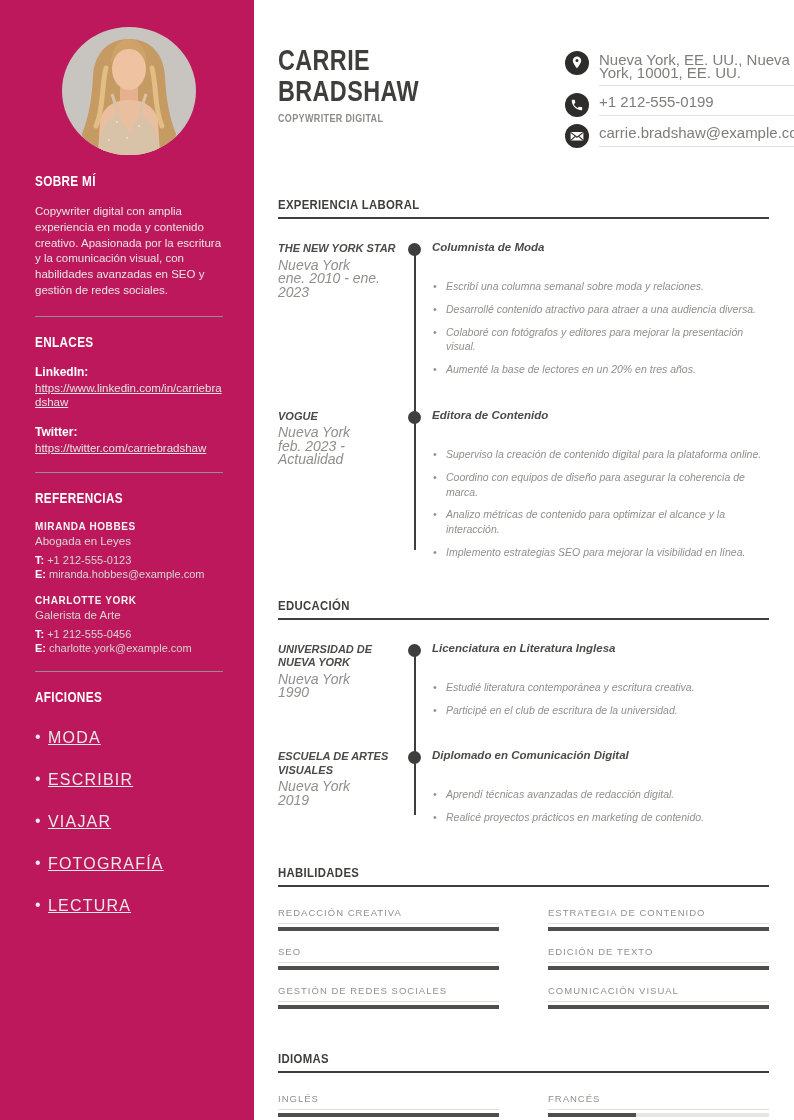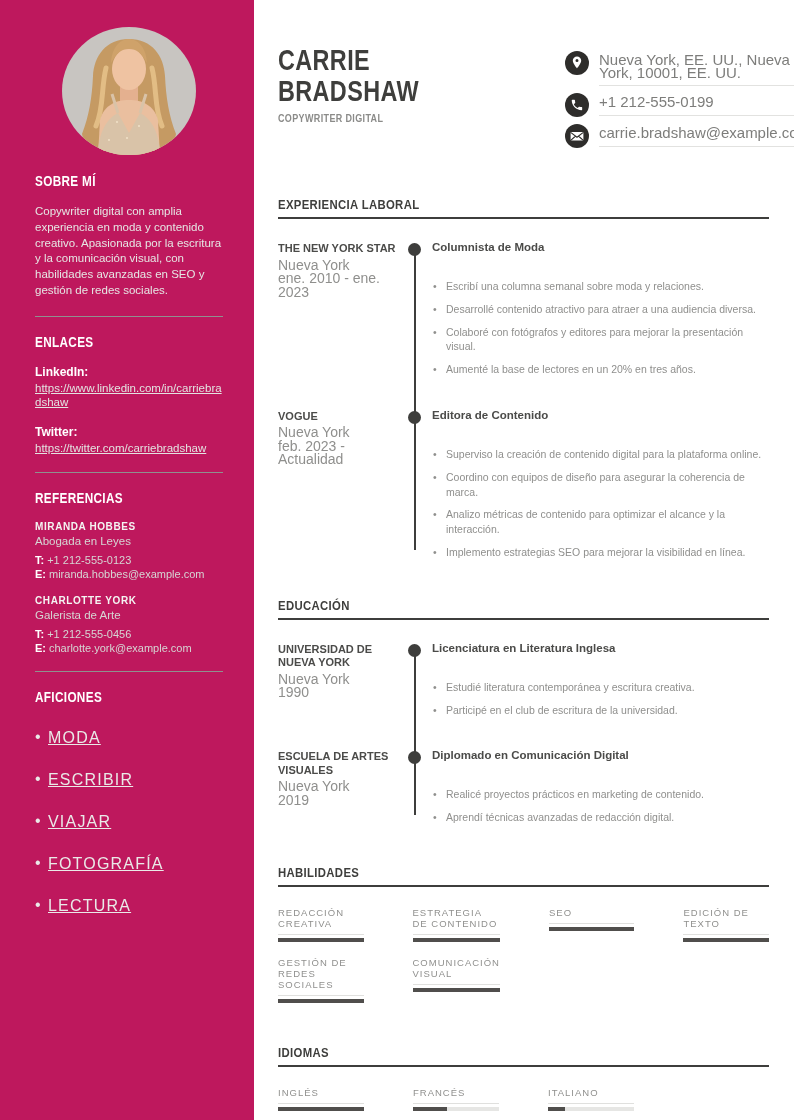--- a/index.html
+++ b/index.html
@@ -40,33 +40,33 @@
   .contact-row { display:flex; align-items:flex-start; margin-bottom:7px; }
   .contact-icon { flex:none; width:24px; height:24px; }
   .contact-text { flex:1; margin-left:10px; font-size:15px; line-height:12.5px; color:#7d7d7b;
                   padding-bottom:6px; padding-top:3px; border-bottom:1px solid #e2e2e0; }
 
   .section { margin-top:42px; }
   .section-heading { font-size:13.5px; font-weight:700; color:#3e3e3c;
                      border-bottom:2px solid #3e3e3c; padding-bottom:5px; }
   .entries { margin-top:22px; position:relative; }
   .timeline { position:absolute; left:136px; top:7px; bottom:10px; width:2px; background:#3e3e3c; }
-  .entry { position:relative; padding-left:154px; margin-bottom:32px; min-height:70px; }
+  .entry { position:relative; padding-left:154px; margin-bottom:32px; min-height:70px;font-style:italic; }
   .entry:last-child { margin-bottom:0; }
   .entry-left { position:absolute; left:0; top:1px; width:126px; }
   .entry-org { font-size:11px; font-weight:700; color:#4b4b49; line-height:13.5px; }
   .entry-meta { margin-top:3px; font-size:14px; color:#8f8f8d; line-height:13.5px; }
   .entry-dot { position:absolute; left:130px; top:2px; width:13px; height:13px; border-radius:50%; background:#3e3e3c; }
   .entry-title { font-size:11.5px; font-weight:700; color:#4b4b49; }
   .bullets { list-style:none; margin-top:26px; }
   .bullets li { position:relative; padding-left:14px; margin-bottom:8px;
                 font-size:10.5px; line-height:14.8px; color:#8f8f8d; }
   .bullets li::before { content:"•"; position:absolute; left:1px; top:0; color:#8f8f8d; }
 
-  .bar-grid { margin-top:20px; display:grid; grid-template-columns:1fr 1fr 1fr 1fr; column-gap:49px; row-gap:15px; }
+  .bar-grid { margin-top:20px; display:grid; grid-template-columns:1fr 1fr; column-gap:49px; row-gap:15px; }
   .bar-item { }
   .bar-label { font-size:9.5px; letter-spacing:1px; color:#90908e;
                padding-bottom:5px; border-bottom:1px solid #e0e0de; }
   .bar-track { margin-top:3px; height:4px; background:#e6e6e4; }
   .bar-fill { height:4px; background:#504e4c; }
 </style>
 </head>
 <body>
 
 <div class="page">
@@ -228,22 +228,22 @@
         </article>
         <article class="entry">
           <div class="entry-left">
             <div class="entry-org">ESCUELA DE ARTES VISUALES</div>
             <div class="entry-meta">Nueva York</div>
             <div class="entry-meta" style="margin-top:0;">2019</div>
           </div>
           <span class="entry-dot"></span>
           <h3 class="entry-title">Diplomado en Comunicación Digital</h3>
           <ul class="bullets">
+            <li>Aprendí técnicas avanzadas de redacción digital.</li>
             <li>Realicé proyectos prácticos en marketing de contenido.</li>
-            <li>Aprendí técnicas avanzadas de redacción digital.</li>
           </ul>
         </article>
       </div>
     </section>
 
     <section class="section" style="margin-top:40px;">
       <h2 class="section-heading"><span class="cond">HABILIDADES</span></h2>
       <div class="bar-grid">
         <div class="bar-item">
           <div class="bar-label">REDACCIÓN CREATIVA</div>

